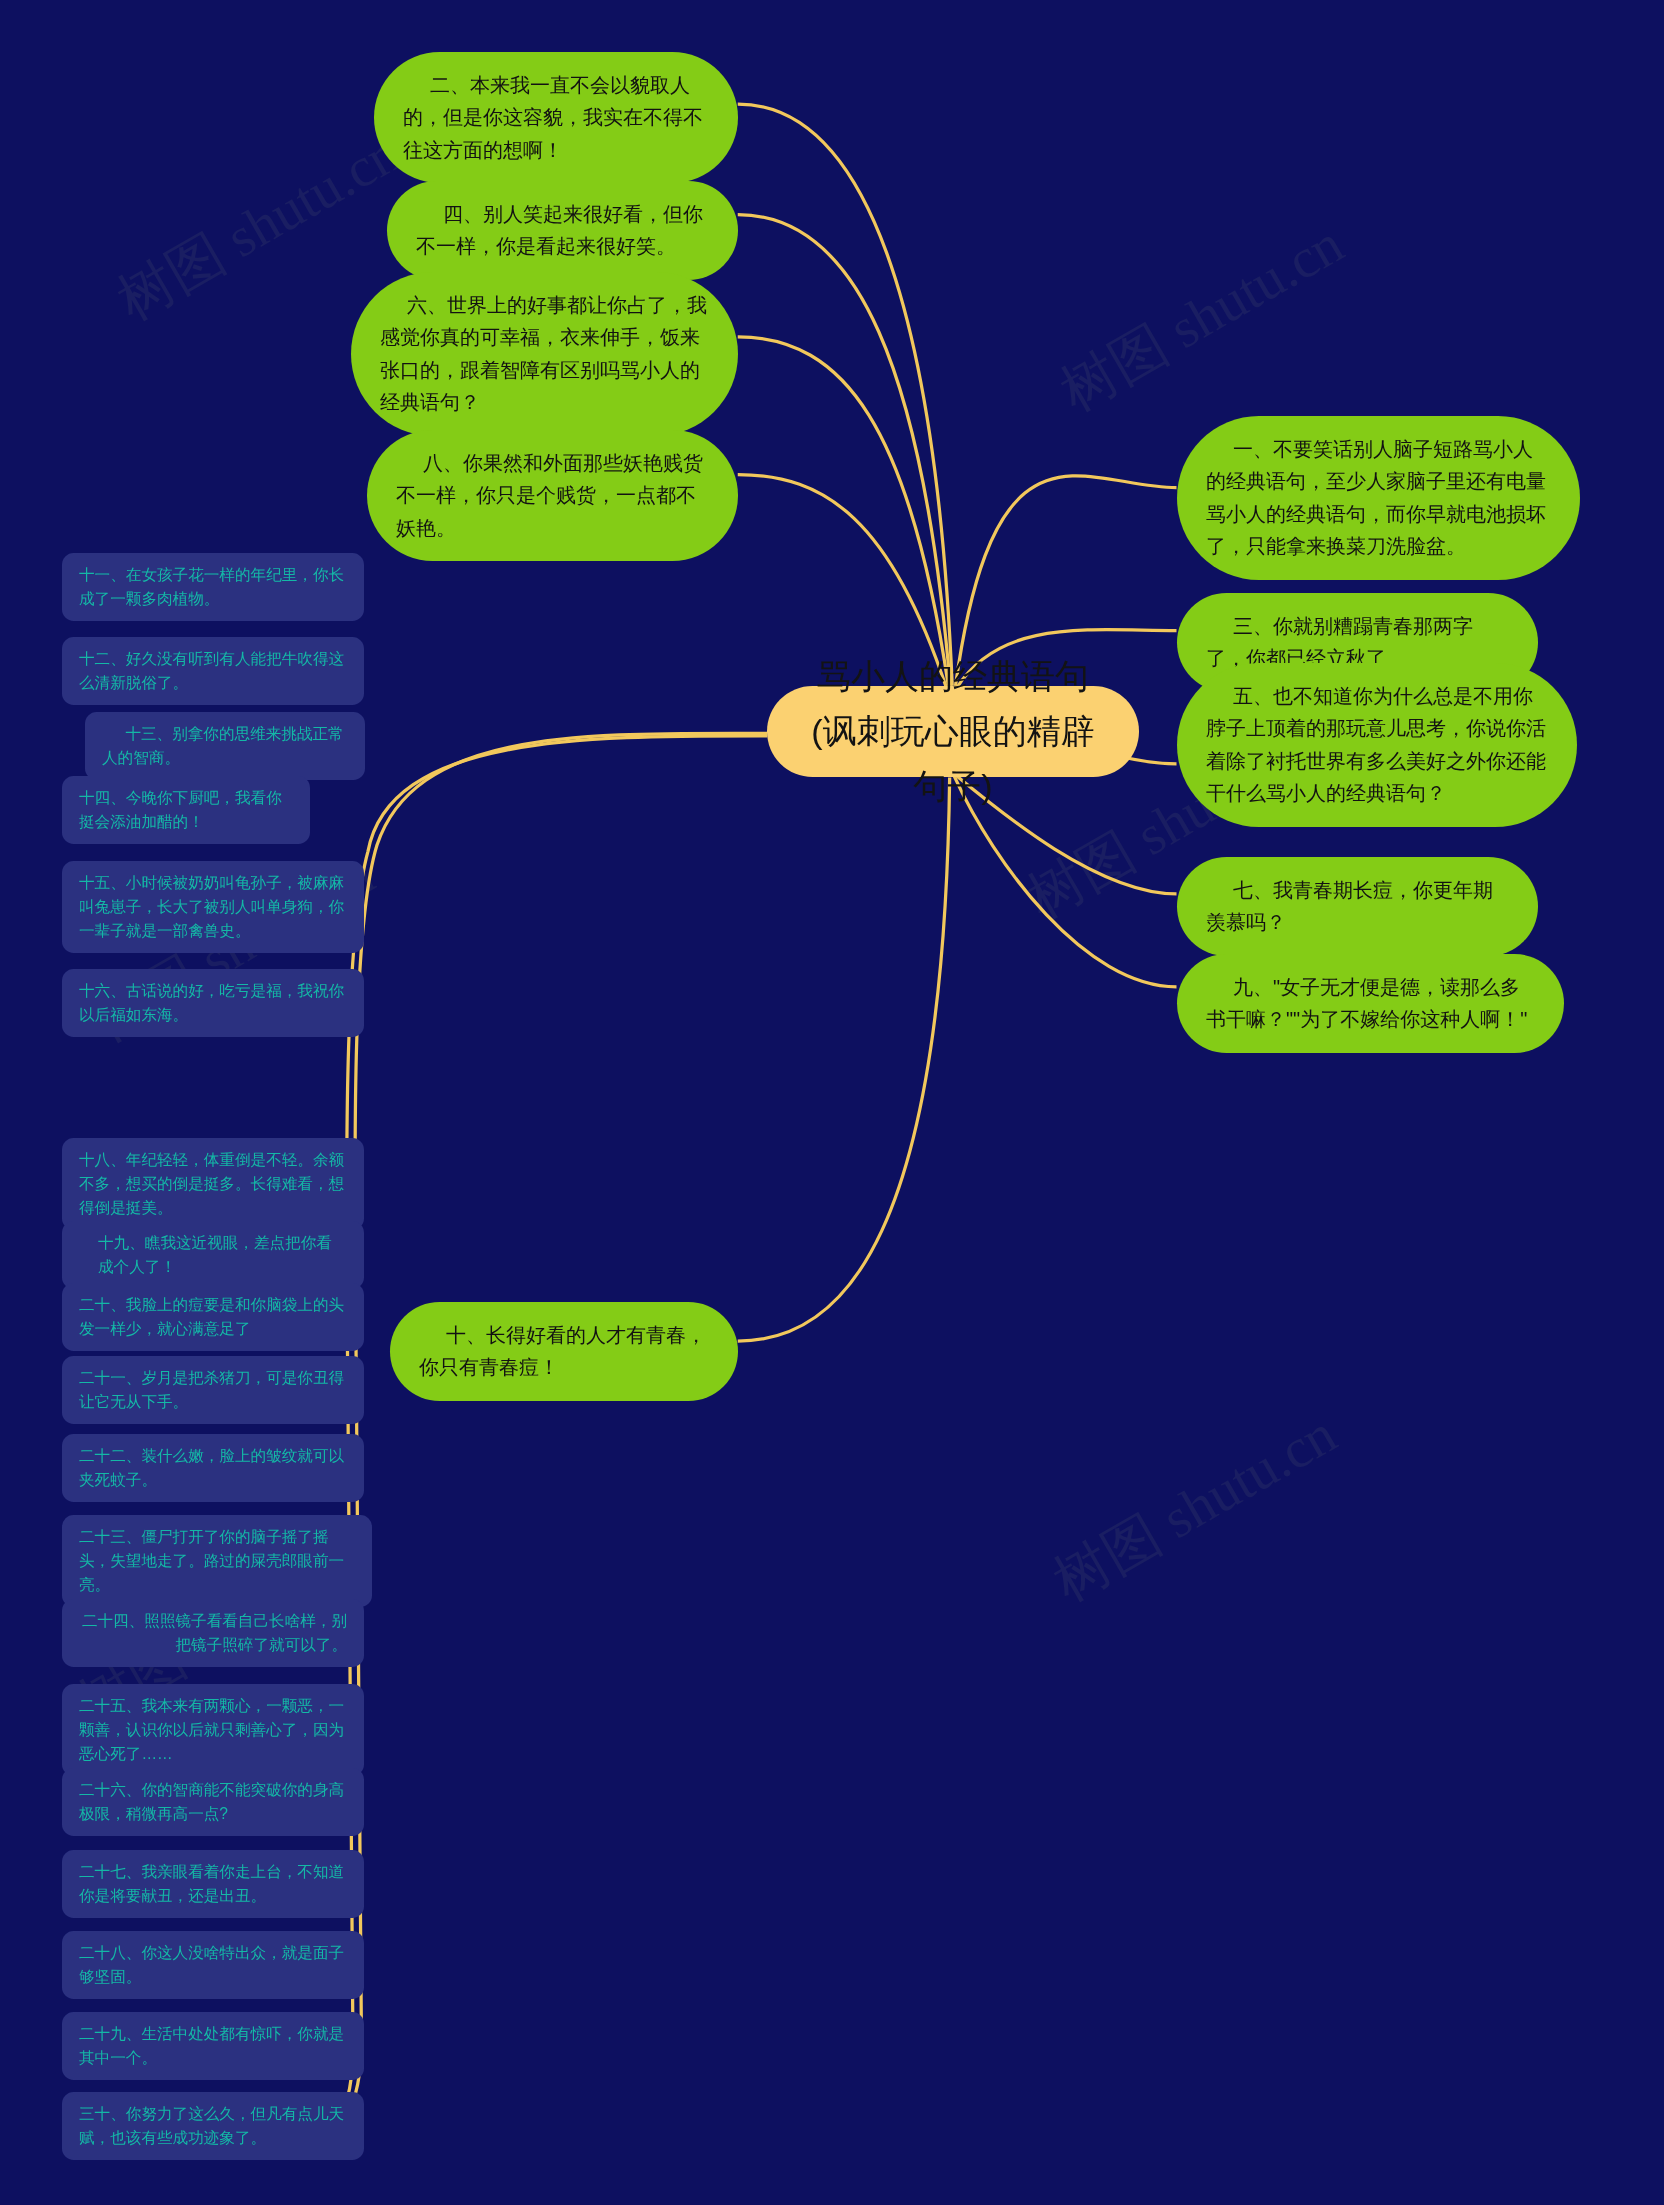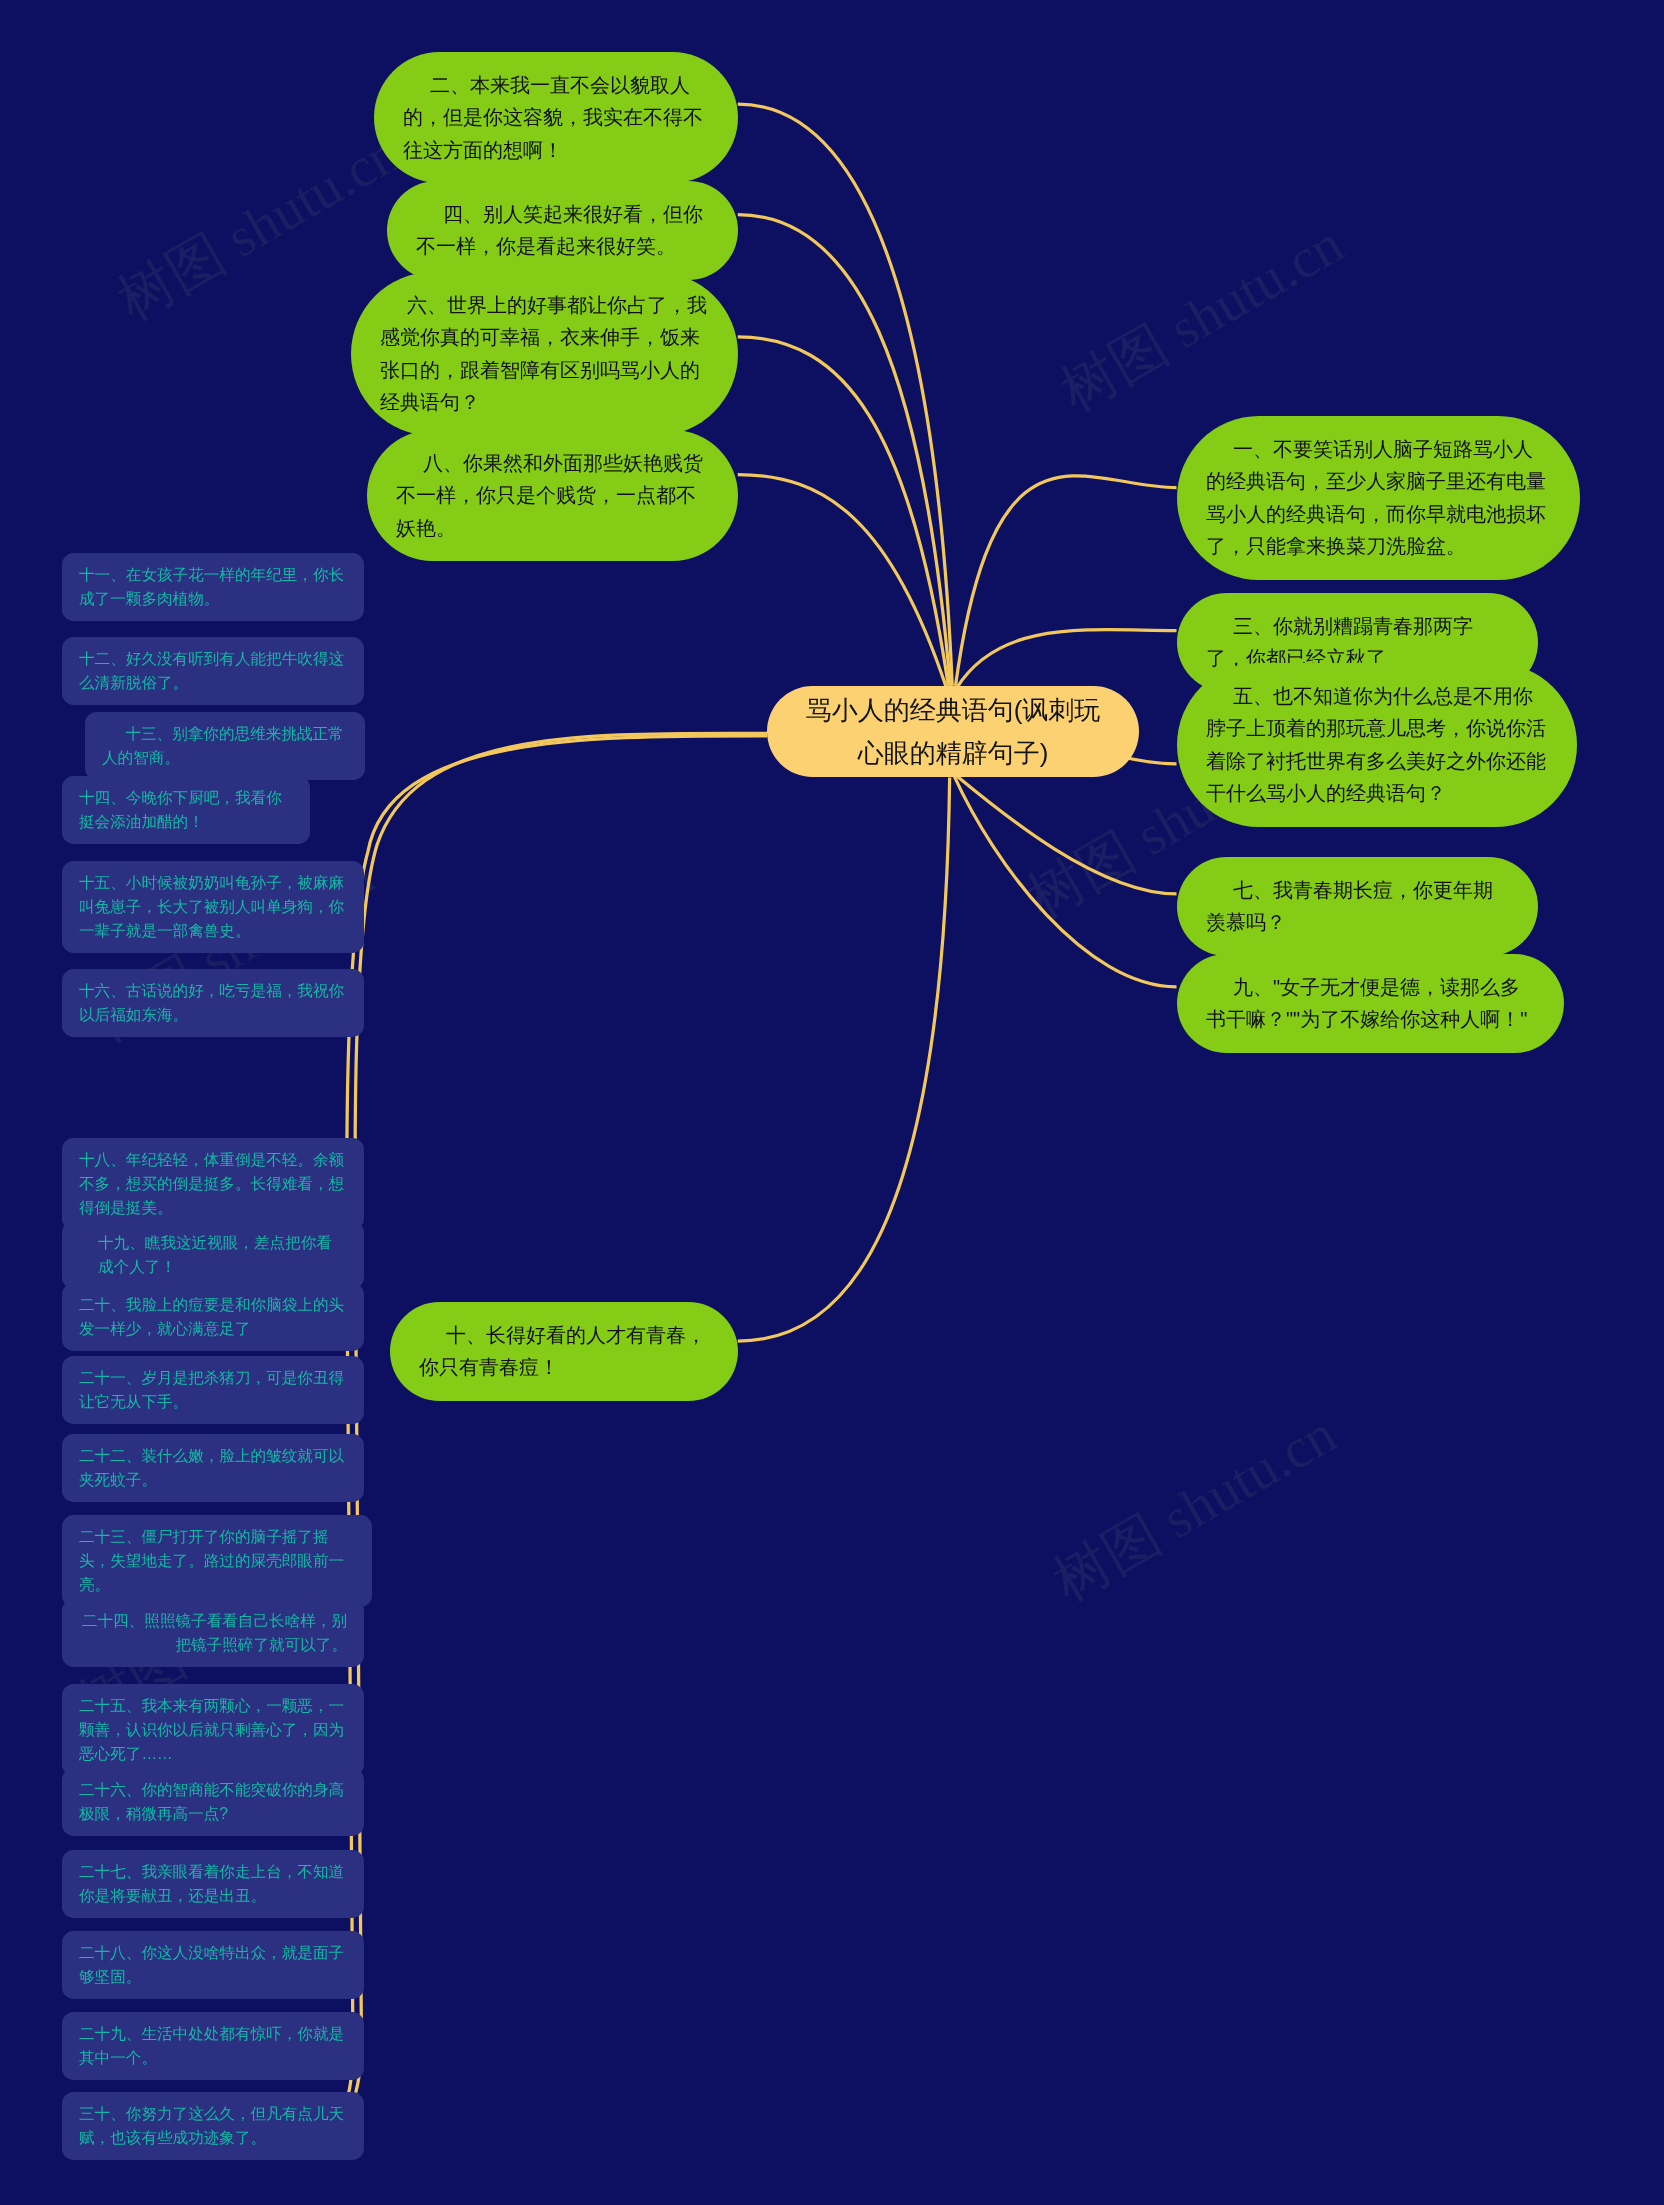--- a/index.html
+++ b/index.html
@@ -42,21 +42,21 @@
   .node.white{
     background:#84cc16;
     color:#121212;
     font-size:20px;
     padding:17px 29px;
     text-indent:27px;
   }
   .node.center{
     background:#fbd171;
     color:#131313;
-    font-size:26px;
+    font-size:34px;
     padding:19.5px 31px;
     text-align:center;
     justify-content:center;
   }
   .node.blue{
     background:#2b3180;
     color:#14b8a6;
     font-size:15.6px;
     padding:10.4px 17px;
     border-radius:11.7px;

